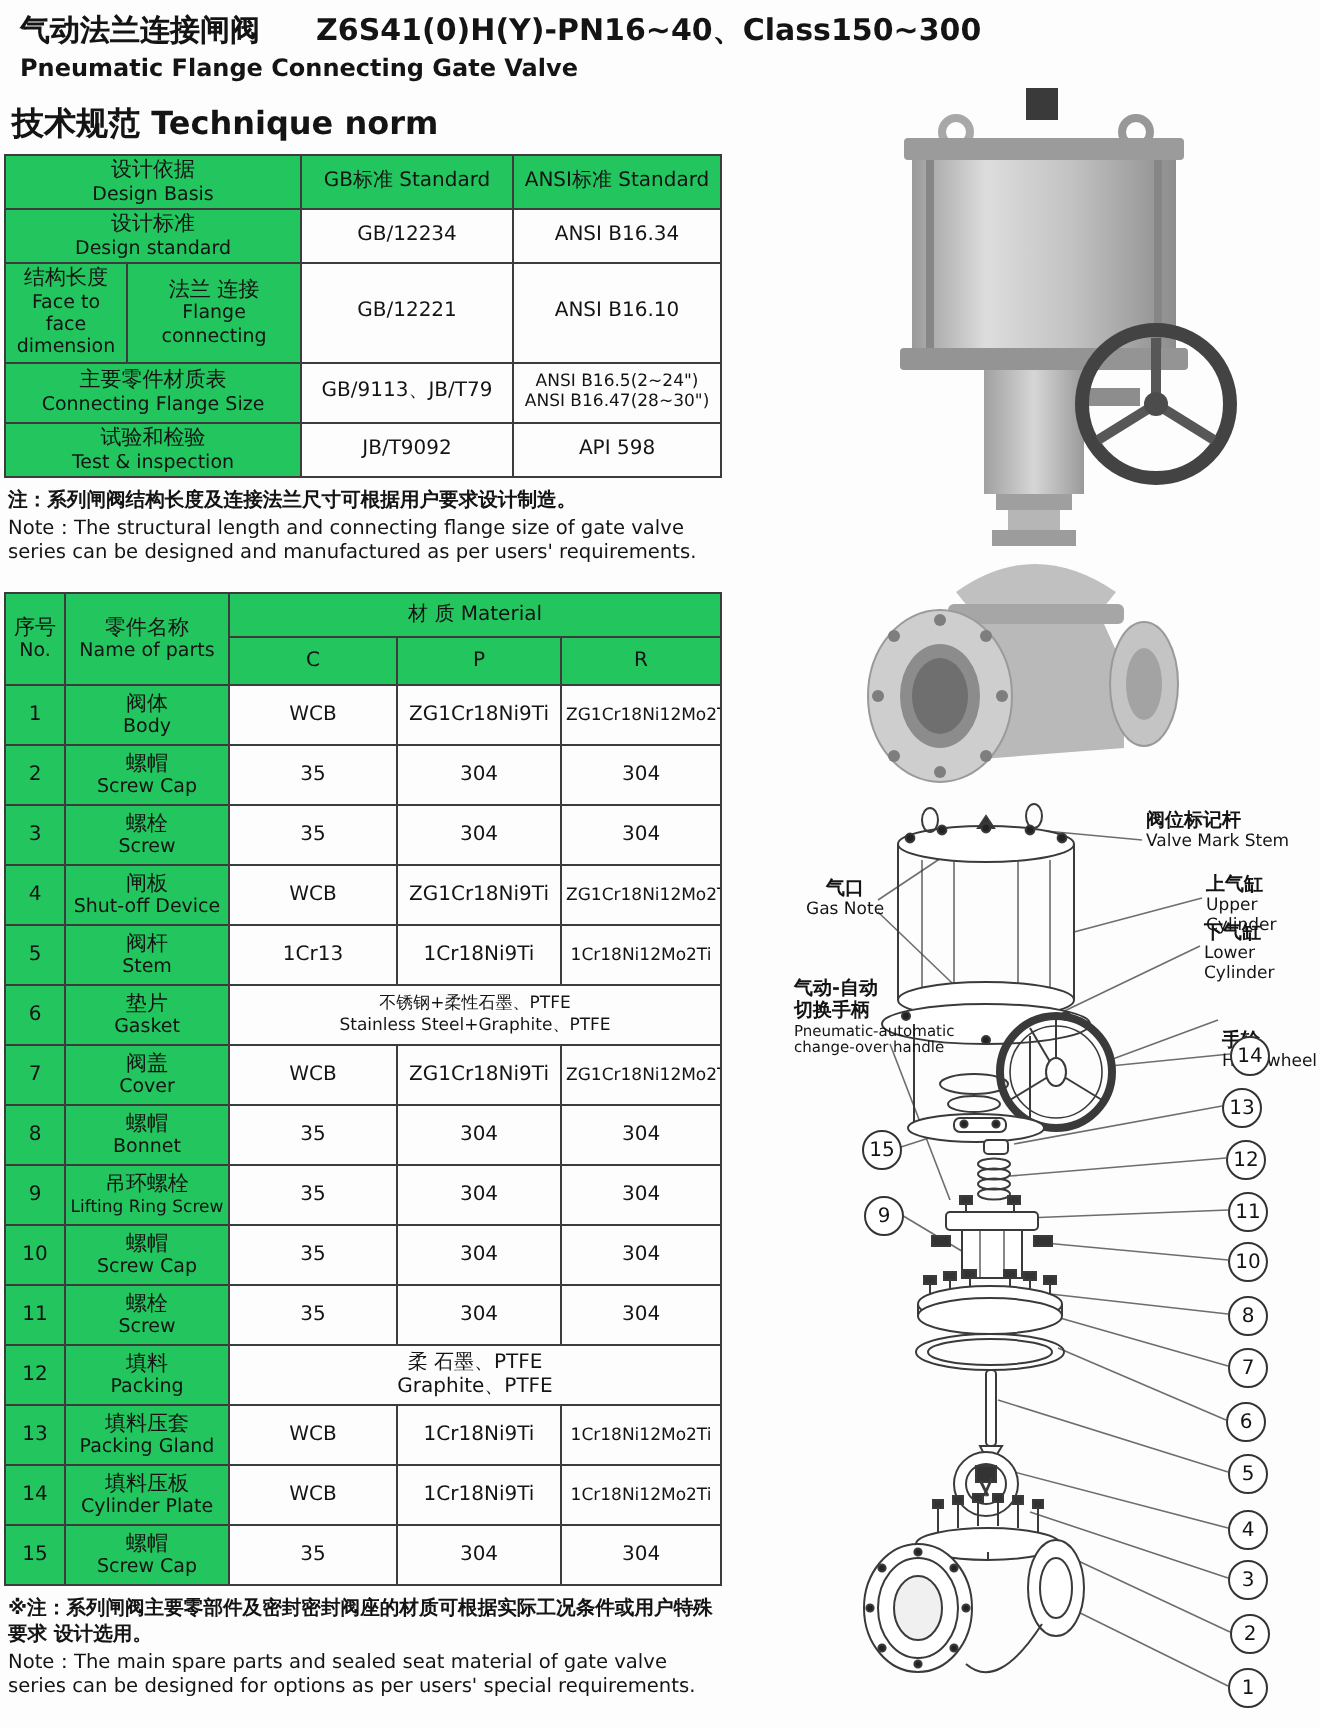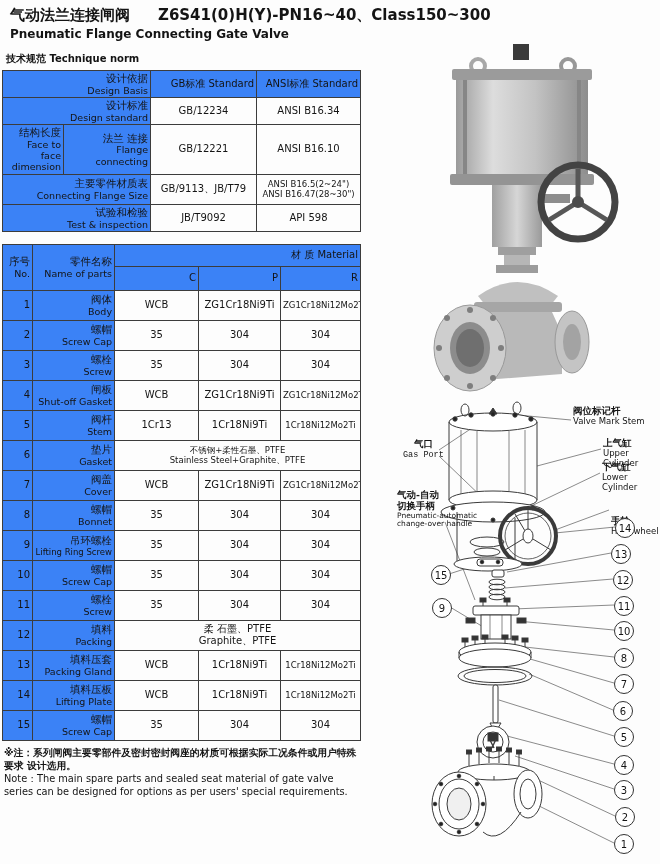--- a/index.html
+++ b/index.html
@@ -4,25 +4,25 @@
 <style>
   html,body{margin:0;padding:0;background:#fff;}
   .page{position:relative;width:660px;height:864px;background:#fdfdfd;
         font-family:"DejaVu Sans","Liberation Sans",sans-serif;color:#141414;overflow:hidden;}
   
   .hdr{position:absolute;left:10px;top:6px;width:640px;}
   .title-row{display:flex;gap:28px;align-items:center;font-weight:bold;font-size:15px;white-space:nowrap;}
   .subtitle{font-weight:bold;font-size:12px;margin-top:2px;}
   
   .left{position:absolute;left:2px;top:52px;width:358px;}
-  .sec{font-size:10px;font-weight:bold;margin:0 0 4px 4px;}
+  .sec{font-size:16px;font-weight:bold;margin:0 0 4px 4px;}
   table{border-collapse:collapse;table-layout:fixed;width:358px;}
   td{border:1px solid #3c3c3c;text-align:center;vertical-align:middle;padding:1px 2px;
      font-size:10px;line-height:1.2;overflow:hidden;}
-  .hd{background:#3b82f6;text-align:right;}
+  .hd{background:#22c55e;}
   .cn{font-size:10.5px;}
   .en{font-size:9.5px;}
   .sm{font-size:8.5px;}
   .t-norm tr.r1{height:22px}.t-norm tr.r2{height:26px}.t-norm tr.r3{height:50px}
   .t-norm tr.r4{height:30px}.t-norm tr.r5{height:22px}
   .t-mat tr.hrowA{height:22px}.t-mat tr.hrowB{height:24px}.t-mat tr.body{height:30px}
   .note{margin:6px 0 0 2px;font-size:9.8px;line-height:1.3;width:356px;}
   .note .ncn{font-weight:bold;}
   .note .nen{margin-top:1px;}
   .gap{height:12px;}
@@ -30,21 +30,21 @@
   .photo-wrap{position:absolute;left:400px;top:42px;width:250px;height:352px;}
   
   .exploded{position:absolute;left:395px;top:400px;width:265px;height:464px;}
   .exploded svg{position:absolute;left:0;top:0;}
   .callout{position:absolute;width:18px;height:18px;border:1px solid #333;border-radius:50%;
            background:#fff;font-size:10px;display:flex;align-items:center;justify-content:center;z-index:3;}
   .dlabel{position:absolute;z-index:3;line-height:1.15;}
   .dlabel .cn{font-size:9.5px;font-weight:bold;white-space:pre-line;}
   .dlabel .en{font-size:8.5px;white-space:pre-line;}
   .dlabel.small .en{font-size:7.5px;}
-  .tc{text-align:center;font-family:Liberation Mono, monospace;}
+  .tc{text-align:center;}
 </style>
 </head>
 <body>
 
 <div class="page">
 
   <div class="hdr">
     <div class="title-row">
       <span>气动法兰连接闸阀</span>
       <span>Z6S41(0)H(Y)-PN16~40、Class150~300</span>
@@ -107,20 +107,24 @@
         <td colspan="2" class="hd">
           <div class="cn">试验和检验</div>
           <div class="en">Test &amp; inspection</div>
         </td>
         <td>JB/T9092</td>
         <td>API 598</td>
       </tr>
     </tbody>
       </table>
 
+    <div class="note">
+      <div class="ncn">注：系列闸阀结构长度及连接法兰尺寸可根据用户要求设计制造。</div>
+      <div class="nen">Note：The structural length and connecting flange size of gate valve series can be designed and manufactured as per users' requirements.</div>
+    </div>
 
     <div class="gap"></div>
 
     <table class="t-mat">
       <colgroup>
           <col style="width:30px">
           <col style="width:82px">
           <col style="width:84px">
           <col style="width:82px">
           <col style="width:80px">
@@ -170,21 +174,21 @@
               <div class="en">Screw</div>
             </td>
         <td>35</td>
         <td>304</td>
         <td>304</td>
       </tr>
       <tr class="body">
         <td class="hd">4</td>
         <td class="hd">
               <div class="cn">闸板</div>
-              <div class="en">Shut-off Gasket</div>
+              <div class="en">Shut-off Device</div>
             </td>
         <td>WCB</td>
         <td>ZG1Cr18Ni9Ti</td>
         <td class="sm">ZG1Cr18Ni12Mo2Ti</td>
       </tr>
       <tr class="body">
         <td class="hd">5</td>
         <td class="hd">
               <div class="cn">阀杆</div>
               <div class="en">Stem</div>
@@ -272,21 +276,21 @@
               <div class="en">Packing Gland</div>
             </td>
         <td>WCB</td>
         <td>1Cr18Ni9Ti</td>
         <td class="sm">1Cr18Ni12Mo2Ti</td>
       </tr>
       <tr class="body">
         <td class="hd">14</td>
         <td class="hd">
               <div class="cn">填料压板</div>
-              <div class="en">Lifting Plate</div>
+              <div class="en">Cylinder Plate</div>
             </td>
         <td>WCB</td>
         <td>1Cr18Ni9Ti</td>
         <td class="sm">1Cr18Ni12Mo2Ti</td>
       </tr>
       <tr class="body">
         <td class="hd">15</td>
         <td class="hd">
               <div class="cn">螺帽</div>
               <div class="en">Screw Cap</div>
@@ -524,21 +528,21 @@
         </g>
       </g>
     </svg>
 
     <div class="dlabel" style="left:178px;top:6px">
       <div class="cn">阀位标记杆</div>
       <div class="en">Valve Mark Stem</div>
     </div>
     <div class="dlabel tc" style="left:8px;top:40px">
       <div class="cn">气口</div>
-      <div class="en">Gas Port</div>
+      <div class="en">Gas Note</div>
     </div>
     <div class="dlabel" style="left:208px;top:38px">
       <div class="cn">上气缸</div>
       <div class="en">Upper Cylinder</div>
     </div>
     <div class="dlabel" style="left:207px;top:62px">
       <div class="cn">下气缸</div>
       <div class="en">Lower Cylinder</div>
     </div>
     <div class="dlabel small" style="left:2px;top:90px">

